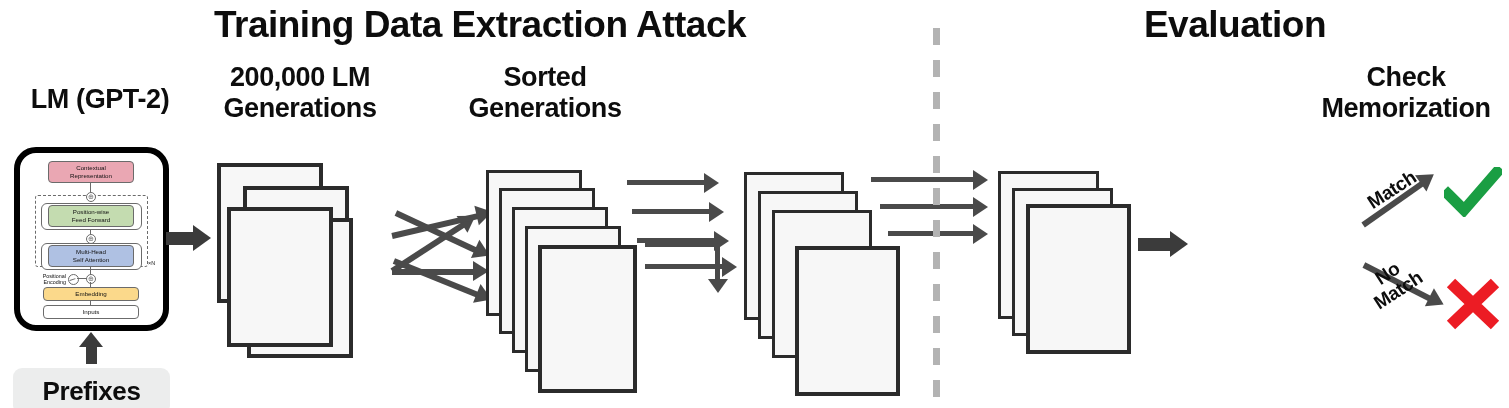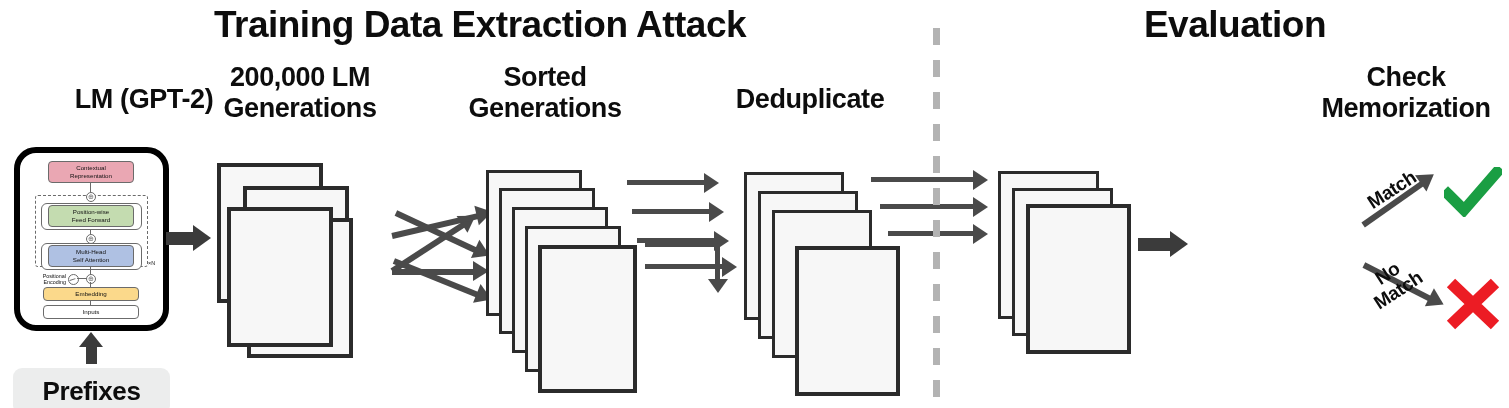--- a/index.html
+++ b/index.html
@@ -273,29 +273,28 @@
   .mark-svg { position: absolute; }
 </style>
 </head>
 <body>
 
 <div id="canvas">
 
   <div class="abs phase-title" style="left:160px; top:4px; width:640px;">Training Data Extraction Attack</div>
   <div class="abs phase-title" style="left:1085px; top:4px; width:300px;">Evaluation</div>
 
-  <div class="abs stage-title" style="left:0px; top:84px; width:200px;margin-left:44px;">LM (GPT-2)</div>
+  <div class="abs stage-title" style="left:0px; top:84px; width:200px;">LM (GPT-2)</div>
 
   <div class="abs stage-title" style="left:200px; top:62px; width:200px;">200,000 LM
 Generations</div>
 
   <div class="abs stage-title" style="left:440px; top:62px; width:210px;">Sorted
 Generations</div>
 
-  <div class="abs stage-title" style="left:690px; top:84px; width:240px;">Deduplicate</div>
 
 
   <div class="abs stage-title" style="left:1261px; top:62px; width:290px;">Check
 Memorization</div>
 
   <div class="abs lm-card">
     <div class="lm-inner">
 
       <div class="tf-box" style="left:28px; top:8px; width:86px; height:22px; background:#eaa7b3;">Contextual
 Representation</div>

